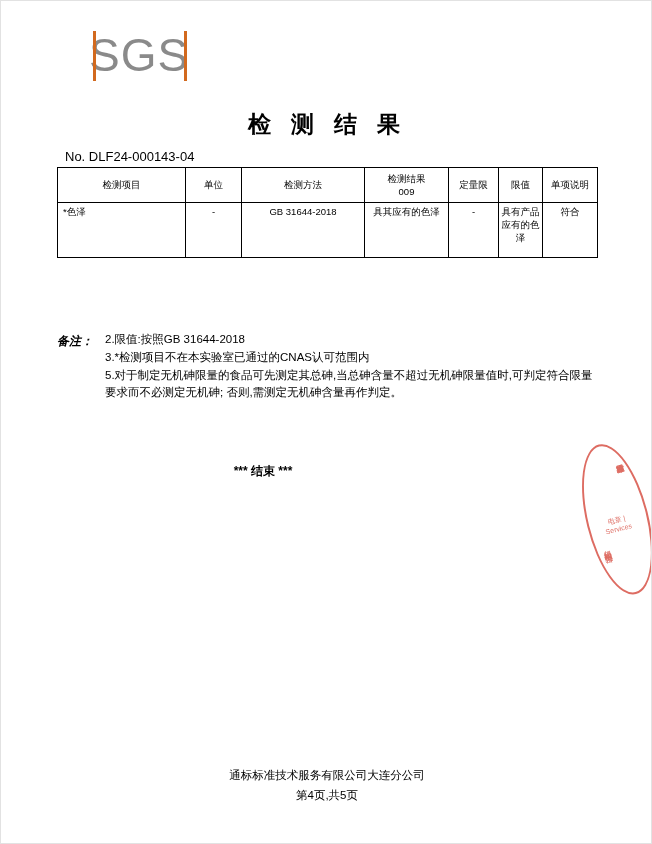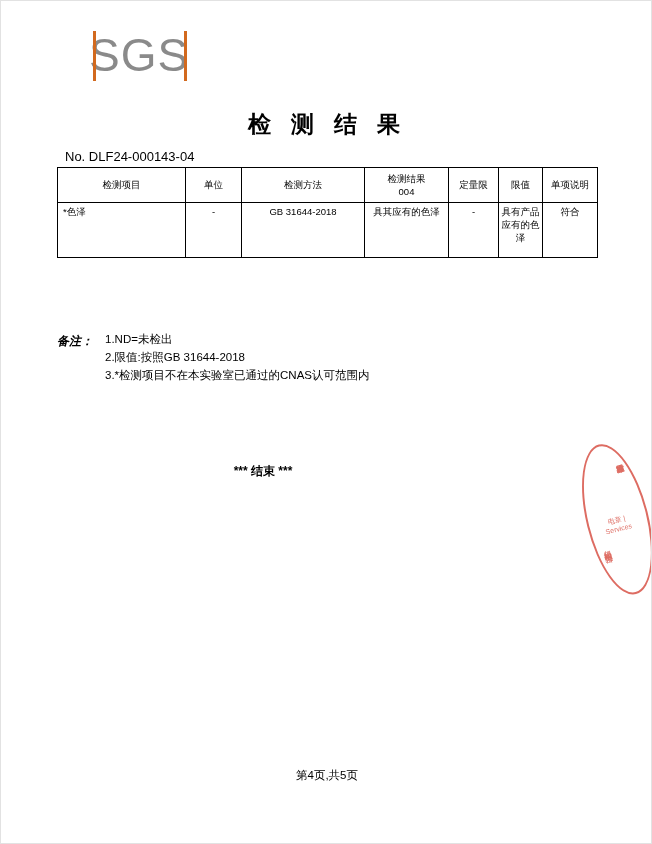--- a/index.html
+++ b/index.html
@@ -227,21 +227,21 @@
       <col style="width:44px">
       <col style="width:55px">
     </colgroup>
     <thead>
       <tr>
         <th>检测项目</th>
         <th>单位</th>
         <th>检测方法</th>
         <th>
           <div>检测结果</div>
-          <div>004</div>
+          <div>009</div>
         </th>
         <th>定量限</th>
         <th>限值</th>
         <th>单项说明</th>
       </tr>
     </thead>
     <tbody>
       <tr class="row2">
         <td class="l cell-pad">*色泽</td>
         <td class="c cell-pad">-</td>
@@ -250,32 +250,33 @@
         <td class="c cell-pad">-</td>
         <td class="c">具有产品应有的色泽</td>
         <td class="c cell-pad">符合</td>
       </tr>
     </tbody>
   </table>
 
   <div class="notes">
     <div class="notes-label">备注：</div>
     <div class="notes-list">
-      <div>1.ND=未检出</div>
       <div>2.限值:按照GB 31644-2018</div>
       <div>3.*检测项目不在本实验室已通过的CNAS认可范围内</div>
+      <div class="wrap">5.对于制定无机砷限量的食品可先测定其总砷,当总砷含量不超过无机砷限量值时,可判定符合限量要求而不必测定无机砷; 否则,需测定无机砷含量再作判定。</div>
     </div>
   </div>
 
   <div class="end-mark">*** 结束 ***</div>
 
   <div class="stamp">
     <div class="stamp-oval"></div>
     <div class="stamp-t1">通标标准技术服务</div>
     <div class="stamp-t2">电章 | Services</div>
     <div class="stamp-t3">超级检测报告</div>
   </div>
 
   <div class="footer">
+    <div>通标标准技术服务有限公司大连分公司</div>
     <div>第4页,共5页</div>
   </div>
 
 </div>
 
 </body></html>

